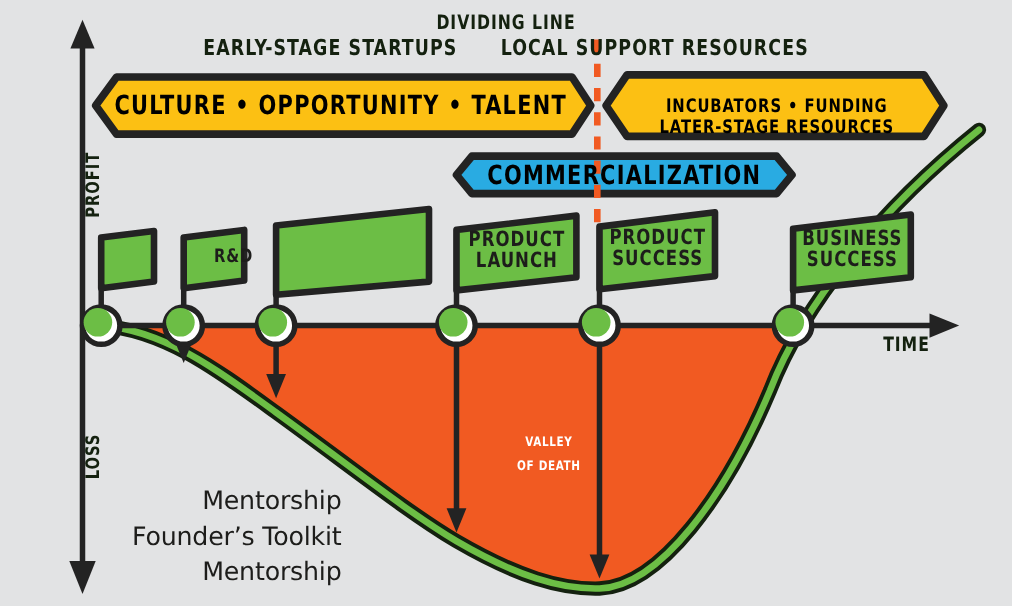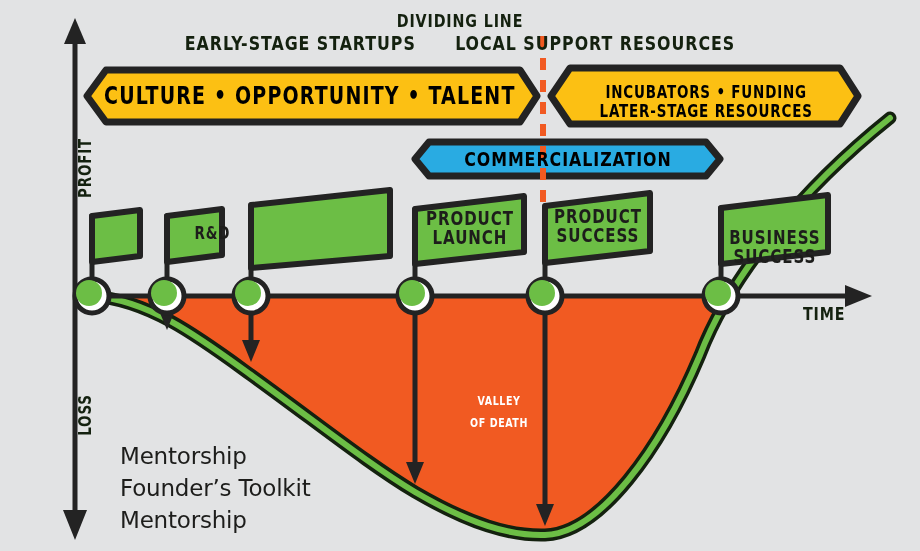--- a/index.html
+++ b/index.html
@@ -25,41 +25,41 @@
   #divider-head{left:0;right:0;top:10px;text-align:center;}
   #divider-head .l1{font-size:18px;line-height:21px;}
   #divider-head .l2{font-size:20px;line-height:24px;}
   #divider-head .l2 .gap{display:inline-block;width:30px;}
 
   .banner-label{
     position:absolute;display:flex;align-items:center;justify-content:center;
     text-align:center;pointer-events:none;
   }
   #banner-left-label{left:90px;top:71px;width:440px;height:50px;font-size:24px;}
-  #banner-right-label{left:556px;top:71px;width:300px;height:50px;font-size:17px;line-height:19px;align-items:flex-end;}
-  #banner-comm-label{left:418px;top:142px;width:300px;height:34px;font-size:20px;}
+  #banner-right-label{left:556px;top:82px;width:300px;height:50px;font-size:17px;line-height:19px;}
+  #banner-comm-label{left:418px;top:142px;width:300px;height:34px;font-size:24px;}
 
   .flag-label{
     position:absolute;display:flex;align-items:center;justify-content:center;
     text-align:center;color:#1d1d1b;pointer-events:none;line-height:1.02;
   }
 
   #axis-profit{left:74px;top:128px;width:22px;height:80px;
       display:flex;align-items:center;justify-content:center;}
   #axis-profit span{transform:rotate(-90deg) scaleX(.88);font-size:17px;white-space:nowrap;}
   #axis-loss{left:74px;top:380px;width:22px;height:70px;
       display:flex;align-items:center;justify-content:center;}
   #axis-loss span{transform:rotate(-90deg) scaleX(.88);font-size:17px;white-space:nowrap;}
   #axis-time{left:800px;top:303px;font-size:18px;}
 
   #valley{left:424px;top:390px;width:150px;text-align:center;color:#ffffff;
       font-size:12px;line-height:22px;}
 
   #support{left:120px;top:440px;font-family:"DejaVu Sans","Liberation Sans",sans-serif;
-      font-size:23px;line-height:32px;color:#1d1d1b;letter-spacing:-.2px;}
+      font-size:23px;line-height:32px;color:#1d1d1b;letter-spacing:-.2px;text-align:right;}
 </style>
 </head>
 <body>
 
 <div id="stage">
 
   <svg class="layer" viewBox="0 0 920 551">
 
     <path d="M92,296
              C150,300 200,338 251,375
@@ -188,21 +188,21 @@
     </div>
   </div>
 
   <div class="flag-label" style="left:545px;top:197px;width:105px;height:58px;">
     <div>
       <div class="cond" style="font-size:19px;">PRODUCT</div>
       <div class="cond" style="font-size:19px;">SUCCESS</div>
     </div>
   </div>
 
-  <div class="flag-label" style="left:721px;top:198px;width:107px;height:58px;margin-top:20px;">
+  <div class="flag-label" style="left:721px;top:198px;width:107px;height:58px;">
     <div>
       <div class="cond" style="font-size:19px;">BUSINESS</div>
       <div class="cond" style="font-size:19px;">SUCCESS</div>
     </div>
   </div>
 
   <div class="txt" id="axis-profit">
     <span class="cond">PROFIT</span>
   </div>
   <div class="txt" id="axis-loss">

